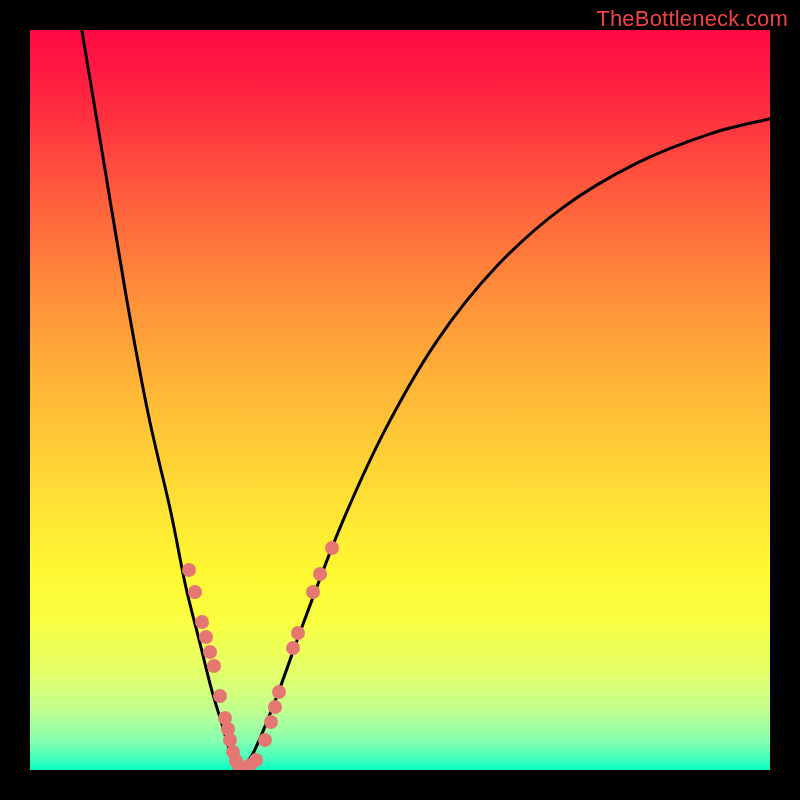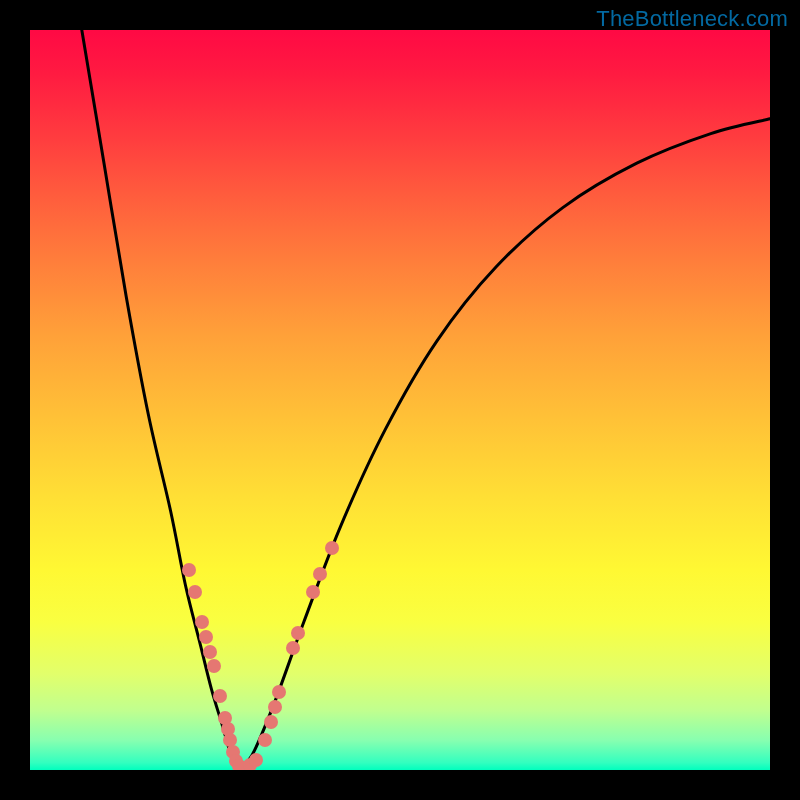--- a/index.html
+++ b/index.html
@@ -39,21 +39,21 @@
       #e2ff6b 87%,
       #c0ff8f 92%,
       #87ffb0 96%,
       #33ffbf 99%,
       #00ffbe 100%);
   }
   .watermark {
     position: absolute;
     top: 6px;
     right: 12px;
-    color: #0369a1;
+    color: #ef4444;
     font-size: 22px;
     font-weight: 500;
     letter-spacing: 0.2px;
     z-index: 50;
   }
   svg.curves {
     position: absolute;
     left: 0; top: 0;
     width: 740px; height: 740px;
     overflow: visible;

